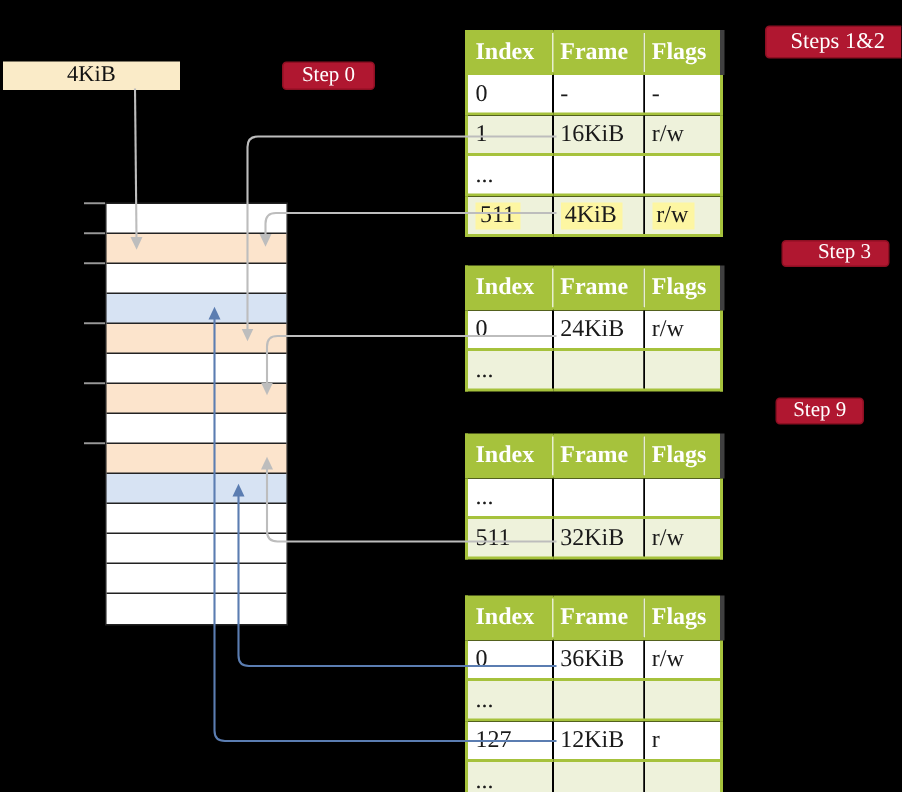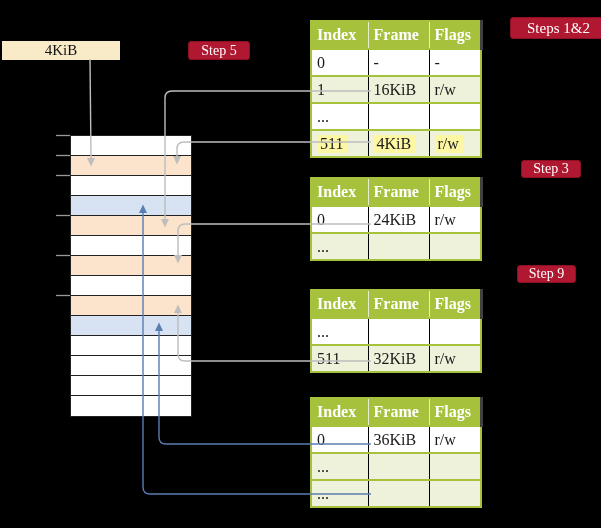--- a/index.html
+++ b/index.html
@@ -12,21 +12,21 @@
     position:absolute;left:2px;top:41px;width:118px;height:19px;
     background:#faebc8;color:#111;font-size:15px;line-height:19px;text-align:center;
   }
   
   .badge{
     position:absolute;background:#b01730;border:1px solid #8d0f22;border-radius:3px;
     color:#fff;text-align:center;font-size:14px;
   }
   .badge-step0{left:188px;top:41px;width:60px;height:17px;line-height:17px;}
   .badge-steps12{left:510px;top:17px;width:95px;height:20px;line-height:20px;font-size:15px;}
-  .badge-step3{left:521px;top:160px;width:58px;height:16px;line-height:16px;}
+  .badge-step3{left:521px;top:160px;width:58px;height:16px;line-height:16px;padding-left:12px;}
   .badge-step4{left:517px;top:265px;width:57px;height:16px;line-height:16px;}
   
   .memory{
     position:absolute;left:70px;top:135px;width:120px;height:280px;
     border:1px solid #222;box-sizing:content-box;
   }
   .mrow{width:120px;height:19px;border-bottom:1px solid #222;}
   .mrow:last-child{border-bottom:none;height:20px;}
   .fill-white{background:#ffffff;}
   .fill-peach{background:#fce4cc;}
@@ -55,21 +55,21 @@
   
   svg.overlay{position:absolute;left:0;top:0;pointer-events:none;}
 </style>
 </head>
 <body>
 
 <div class="canvas">
 
   <div class="kib-box">4KiB</div>
 
-  <div class="badge badge-step0">Step 5</div>
+  <div class="badge badge-step0">Step 0</div>
   <div class="badge badge-steps12">Steps 1&amp;2</div>
   <div class="badge badge-step3">Step 3</div>
   <div class="badge badge-step4">Step 9</div>
 
   <div class="memory" id="memory">
       <div class="mrow fill-white"></div>
       <div class="mrow fill-peach"></div>
       <div class="mrow fill-white"></div>
       <div class="mrow fill-blue"></div>
       <div class="mrow fill-peach"></div>
@@ -195,20 +195,25 @@
         <tbody>
           <tr>
             <td>0</td>
             <td>36KiB</td>
             <td>r/w</td>
           </tr>
           <tr class="shaded">
             <td>...</td>
             <td></td>
             <td></td>
+          </tr>
+          <tr>
+            <td>127</td>
+            <td>12KiB</td>
+            <td>r</td>
           </tr>
           <tr class="shaded">
             <td>...</td>
             <td></td>
             <td></td>
           </tr>
         </tbody>
       </table>
     </div>
 

